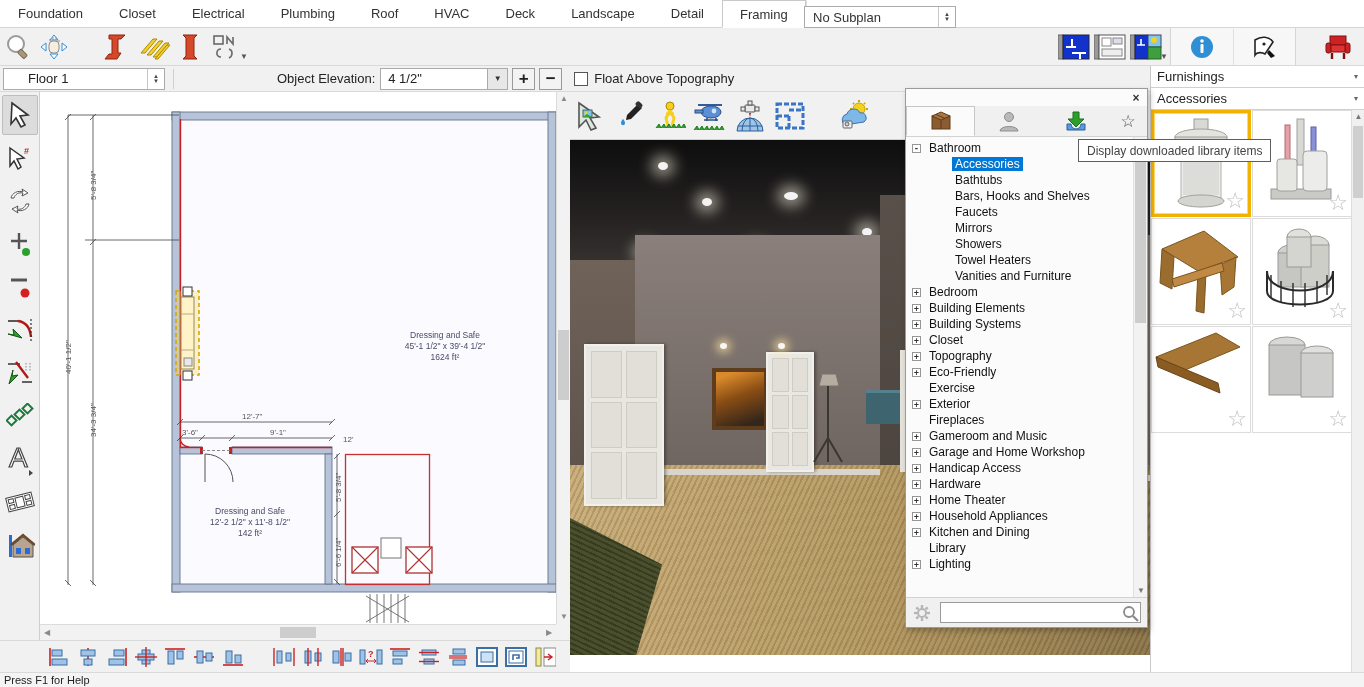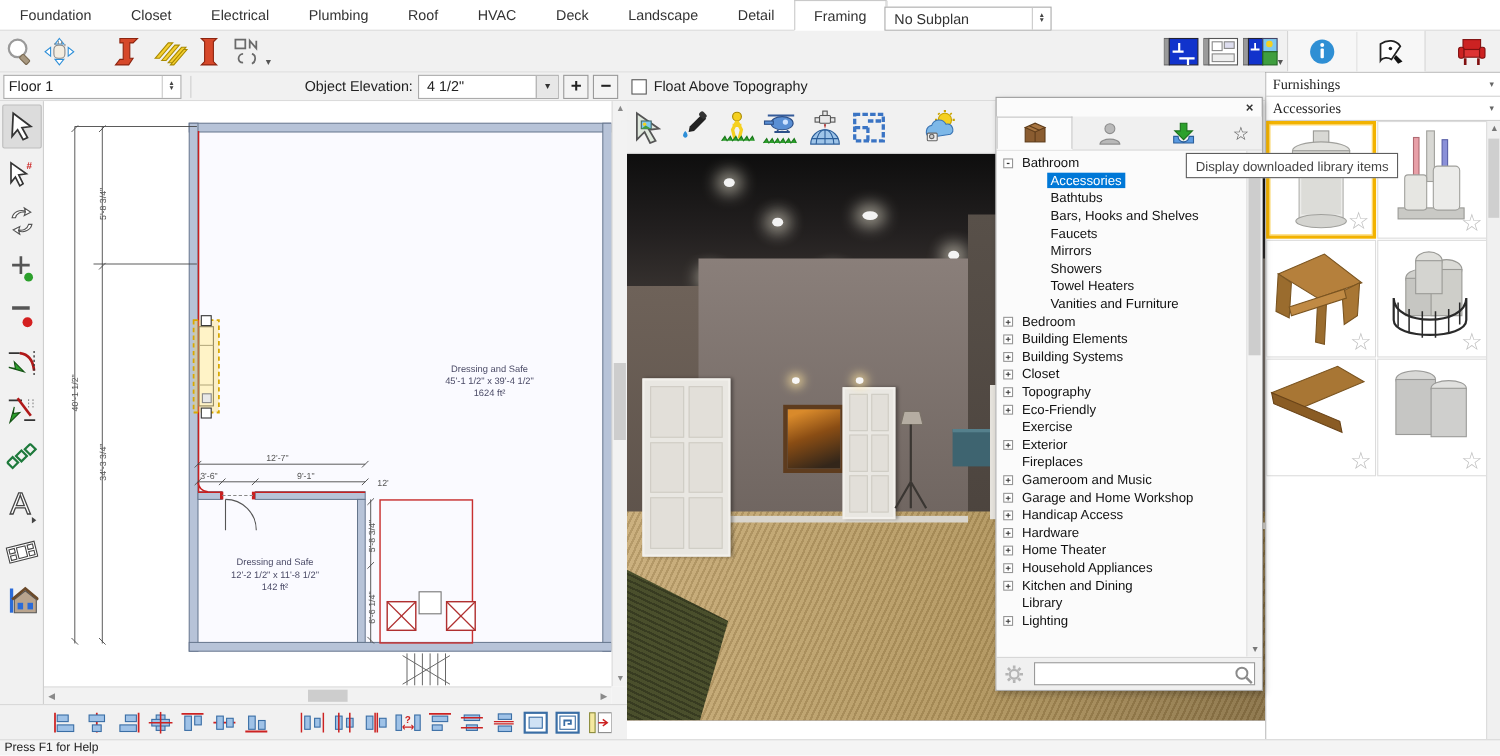--- a/index.html
+++ b/index.html
@@ -22,21 +22,21 @@
   .caret { font-size:8px; color:#555; align-self:flex-end; margin:0 2px 4px -4px; }
   #tb-right { position:absolute; right:0; top:0; height:37px; display:flex; align-items:center; }
   #tb-right .panel { height:37px; display:flex; align-items:center; background:#f7f7f7; border-left:1px solid #d5d5d5; border-right:1px solid #d5d5d5; }
   #tb-right .panel .tbtn { width:62px; height:36px; }
   #tb-right .panel .tbtn + .tbtn { border-left:1px solid #e0e0e0; }
 
   
   #floorbar { position:absolute; left:0; top:66px; width:1150px; height:26px; background:#f1f1f1; border-bottom:1px solid #d9d9d9; display:flex; align-items:center; font-size:13px; color:#222; }
   .combo { display:flex; align-items:center; height:22px; background:#fff; border:1px solid #ababab; }
   #floor-combo { width:162px; margin-left:3px; }
-  #floor-combo .val { flex:1; padding-left:4px; }
+  #floor-combo .val { flex:1; padding-left:24px; }
   .vsep { width:1px; height:20px; background:#cfcfcf; margin:0 8px; }
   #elev-label { margin-left:95px; }
   #elev-combo { width:128px; margin-left:5px; }
   #elev-combo .val { flex:1; padding-left:7px; }
   .dropbtn { width:20px; align-self:stretch; background:#e7e7e7; border-left:1px solid #ababab; display:flex; align-items:center; justify-content:center; font-size:8px; color:#333; }
   .sqbtn { width:23px; height:22px; background:#f3f3f3; border:1px solid #9a9a9a; display:flex; align-items:center; justify-content:center; font-size:17px; font-weight:bold; color:#222; margin-left:4px; }
   #float-chk { width:14px; height:14px; background:#fff; border:1px solid #555; margin:0 6px 0 12px; }
 
   
   #lefttb { position:absolute; left:0; top:92px; width:40px; height:548px; background:#f1f1f1; border-right:1px solid #cfcfcf; display:flex; flex-direction:column; align-items:center; }
@@ -86,21 +86,21 @@
   .trow .lbl { padding:0 3px; }
   .trow.sel .lbl { background:#0078d7; color:#fff; }
   #tree-scroll { position:absolute; right:0; top:0; width:14px; height:100%; background:#f2f2f2; border-left:1px solid #e0e0e0; }
   #tree-scroll .thumb { position:absolute; left:1px; top:16px; width:11px; height:170px; background:#cdcdcd; }
   #tree-scroll .arrow { position:absolute; left:0; width:14px; text-align:center; font-size:8px; color:#777; }
   #lib-search { height:30px; border-top:1px solid #d2d2d2; background:#f0f0f0; display:flex; align-items:center; padding:0 6px; }
   #search-field { flex:1; height:21px; margin-left:8px; background:#fff; border:1px solid #9a9a9a; display:flex; align-items:center; }
   #search-field input { flex:1; border:0; outline:none; height:17px; font-size:12px; padding-left:4px; background:transparent; }
 
   
-  #rightpanel { position:absolute; left:1150px; top:66px; width:214px; height:606px; background:#404040; border-left:1px solid #c9c9c9;font-family:Liberation Serif, serif; }
+  #rightpanel { position:absolute; left:1150px; top:66px; width:214px; height:606px; background:#404040; border-left:1px solid #c9c9c9; }
   .rp-head { height:22px; background:#fff; border-bottom:1px solid #d0d0d0; display:flex; align-items:center; font-size:13px; color:#222; padding:0 6px; }
   .rp-head .flex { flex:1; }
   .rp-head .dd { font-size:8px; color:#666; }
   #rp-grid { position:absolute; left:0; top:44px; right:13px; bottom:0; background:#fff; }
   .cell { position:absolute; width:100px; height:107px; background:#fff; border:1px solid #dcdcdc; }
   .cell .star { position:absolute; right:3px; bottom:0px; font-size:22px; color:#c0c0c0; }
   .cell.sel { border:3px solid #f2b200; box-shadow:inset 0 0 0 1px #ffd96b; }
   #rp-scroll { position:absolute; right:0; top:44px; width:13px; bottom:0; background:#f0f0f0; border-left:1px solid #ddd; }
   #rp-scroll .thumb { position:absolute; left:1px; top:16px; width:10px; height:72px; background:#cfcfcf; }
   #rp-scroll .arrow { position:absolute; left:0; width:13px; text-align:center; font-size:8px; color:#777; }

